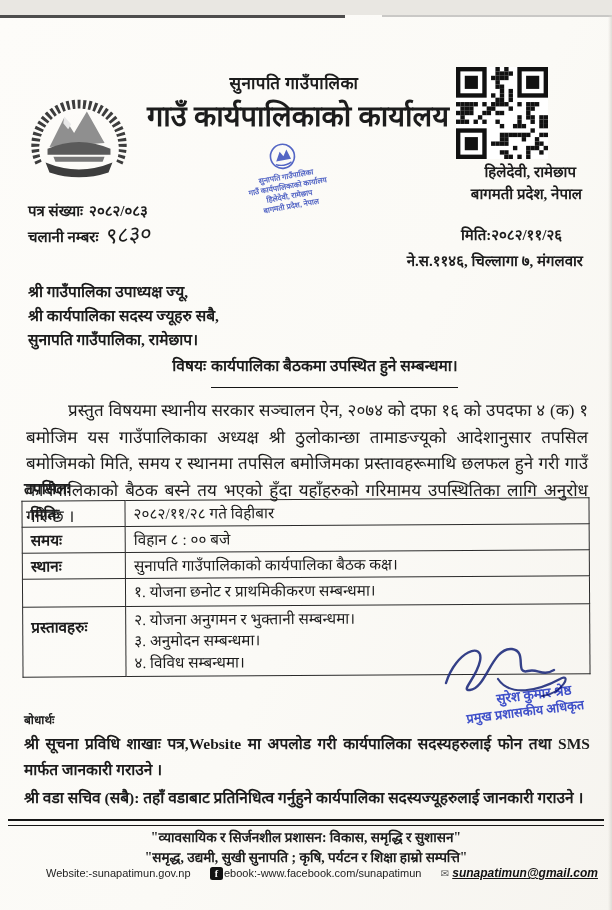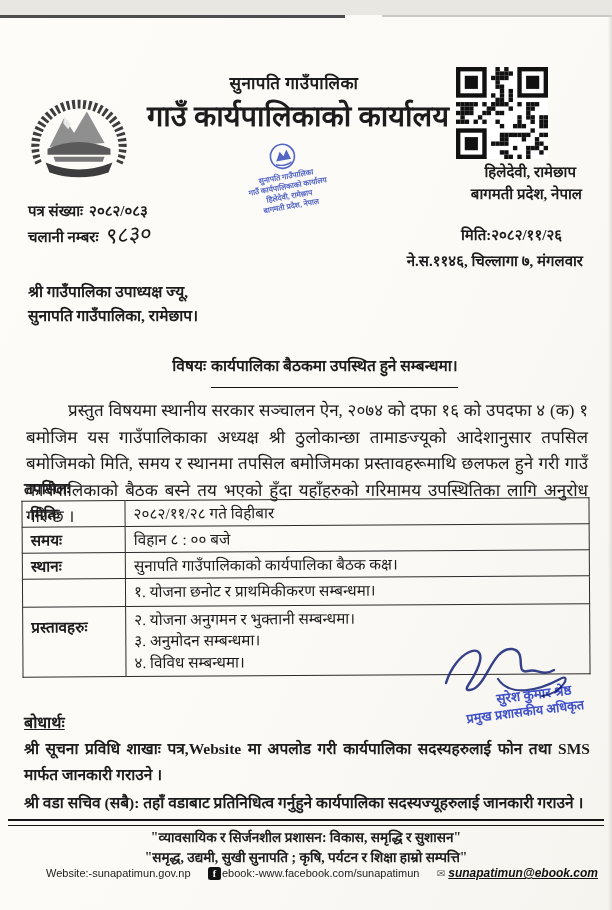--- a/index.html
+++ b/index.html
@@ -58,21 +58,21 @@
 
   
   .sig-wrap{position:absolute;right:14px;top:624px;width:184px;height:92px;}
   .sig-stroke{position:absolute;right:12px;top:0;width:150px;height:58px;}
   .sig-name{position:absolute;right:26px;top:46px;color:#2b3fd0;font-size:13.5px;font-weight:bold;
     transform:rotate(-7deg);mix-blend-mode:multiply;opacity:.9;white-space:nowrap;}
   .sig-title{position:absolute;right:14px;top:63px;color:#2b3fd0;font-size:12.8px;font-weight:bold;
     transform:rotate(-7deg);mix-blend-mode:multiply;opacity:.9;white-space:nowrap;}
 
   .bodharth{position:absolute;left:24px;top:696px;width:566px;font-size:15.5px;font-weight:bold;}
-  .bodharth .bd-label{text-decoration:underline;margin-bottom:3px;font-size:16px;}
+  .bodharth .bd-label{margin-bottom:3px;font-size:12px;}
   .bodharth p{margin:0 0 3px 0;line-height:25.5px;text-align:justify;}
 
   .footer-rule{position:absolute;left:8px;top:804px;width:596px;height:4px;
     border-top:2.6px solid #161616;border-bottom:1.2px solid #161616;}
   .quote1{position:absolute;top:812px;left:0;width:100%;text-align:center;font-size:13.6px;font-weight:bold;}
   .quote2{position:absolute;top:832px;left:0;width:100%;text-align:center;font-size:13.6px;font-weight:bold;}
 
   .footer-links{position:absolute;top:851px;left:46px;right:14px;display:flex;
     justify-content:space-between;align-items:center;
     font-family:"Liberation Sans","DejaVu Sans",sans-serif;font-size:11px;color:#222;}
@@ -249,20 +249,21 @@
     </div>
   </div>
 
   <div class="dateblock">
     <div class="date-line">मिति:२०८२/११/२६</div>
     <div>ने.स.११४६, चिल्लागा ७, मंगलवार</div>
   </div>
 
   <div class="recipients">
     <div>श्री गाउँपालिका उपाध्यक्ष ज्यू,</div>
+    <div>श्री कार्यपालिका सदस्य ज्यूहरु सबै,</div>
     <div>सुनापति गाउँपालिका, रामेछाप।</div>
   </div>
 
   <div class="subject">
     <span>विषयः</span><span class="sub-underline">कार्यपालिका बैठकमा उपस्थित हुने सम्बन्धमा।</span>
   </div>
 
   <p class="body-par">प्रस्तुत विषयमा स्थानीय सरकार सञ्चालन ऐन, २०७४ को दफा १६ को उपदफा ४ (क) १ बमोजिम यस गाउँपालिकाका अध्यक्ष श्री ठुलोकान्छा तामाङज्यूको आदेशानुसार तपसिल बमोजिमको मिति, समय र स्थानमा तपसिल बमोजिमका प्रस्तावहरूमाथि छलफल हुने गरी गाउँ कार्यपालिकाको बैठक बस्ने तय भएको हुँदा यहाँहरुको गरिमामय उपस्थितिका लागि अनुरोध गरिन्छ ।</p>
 
   <div class="tapasil">तपसिलः</div>
@@ -316,16 +317,16 @@
   <div class="quote2">"समृद्ध, उद्यमी, सुखी सुनापति ; कृषि, पर्यटन र शिक्षा हाम्रो सम्पत्ति"</div>
 
   <div class="footer-links">
     <span>Website:-sunapatimun.gov.np</span>
     <span class="fb">
       <span class="fb-icon">f</span>
         <span>ebook:-www.facebook.com/sunapatimun</span>
     </span>
     <span class="mail">
       <span class="mail-icon">✉</span>
-        <span class="email-text">sunapatimun@ebook.com</span>
+        <span class="email-text">sunapatimun@gmail.com</span>
     </span>
   </div>
 </div>
 
 </body></html>

